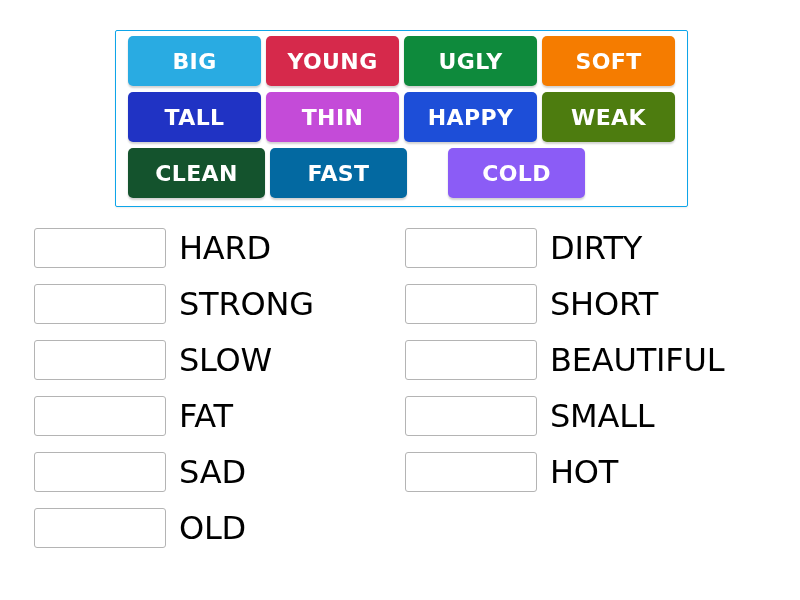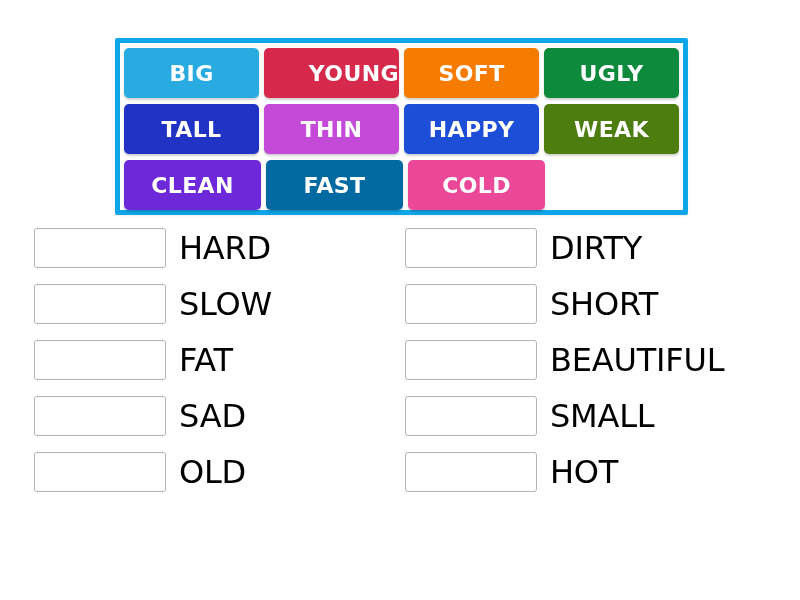--- a/index.html
+++ b/index.html
@@ -13,29 +13,29 @@
     background: #ffffff;
     font-family: "DejaVu Sans", "Liberation Sans", sans-serif;
     overflow: hidden;
     position: relative;
   }
 
   
   #word-bank {
     position: absolute;
     left: 115px;
-    top: 38px;
+    top: 30px;
     width: 573px;
     height: 177px;
     box-sizing: border-box;
     background: #ffffff;
-    border: 5px solid #0ea5e9;
+    border: 1px solid #0ea5e9;
     border-radius: 2px;
     box-shadow: 0 1px 2px rgba(0,0,0,0.07);
-    padding: 5px 4px;
+    padding: 5px 12px;
   }
   .bank-row {
     display: flex;
     height: 50px;
     margin-bottom: 6px;
   }
   .bank-row:last-child {
     margin-bottom: 0;
   }
   .tile {
@@ -100,62 +100,66 @@
   }
 </style>
 </head>
 <body>
 
 <div id="word-bank">
     <div class="bank-row">
       <div class="tile" style="background: rgb(41, 171, 226);">
         <span>BIG</span>
       </div>
-      <div class="tile" style="background: rgb(214, 41, 75); justify-content: flex-end;">
+      <div class="tile" style="background: rgb(214, 41, 75);">
         <span>YOUNG</span>
+      </div>
+      <div class="tile" style="background: rgb(14, 138, 60);">
+        <span>UGLY</span>
       </div>
       <div class="tile" style="background: rgb(245, 124, 0);">
         <span>SOFT</span>
-      </div>
-      <div class="tile" style="background: rgb(14, 138, 60);">
-        <span>UGLY</span>
       </div>
     </div>
     <div class="bank-row">
       <div class="tile" style="background: rgb(32, 51, 196);">
         <span>TALL</span>
       </div>
       <div class="tile" style="background: rgb(196, 75, 216);">
         <span>THIN</span>
       </div>
       <div class="tile" style="background: #1d4ed8;">
         <span>HAPPY</span>
       </div>
       <div class="tile" style="background: #4d7c0f;">
         <span>WEAK</span>
       </div>
     </div>
     <div class="bank-row">
-      <div class="tile" style="background: #6d28d9;">
+      <div class="tile" style="background: #14532d;">
         <span>CLEAN</span>
       </div>
       <div class="tile" style="background: #0369a1;">
         <span>FAST</span>
       </div>
-      <div class="tile" style="background: #ec4899;">
+      <div class="tile" style="background: #8b5cf6; margin-left: 36px;">
         <span>COLD</span>
       </div>
     </div>
   </div>
 
 <div id="answer-area">
   <div class="answer-column" id="answer-column-left">
       <div class="answer-row">
         <div class="drop-slot"></div>
         <div class="answer-label">HARD</div>
+      </div>
+      <div class="answer-row">
+        <div class="drop-slot"></div>
+        <div class="answer-label">STRONG</div>
       </div>
       <div class="answer-row">
         <div class="drop-slot"></div>
         <div class="answer-label">SLOW</div>
       </div>
       <div class="answer-row">
         <div class="drop-slot"></div>
         <div class="answer-label">FAT</div>
       </div>
       <div class="answer-row">

